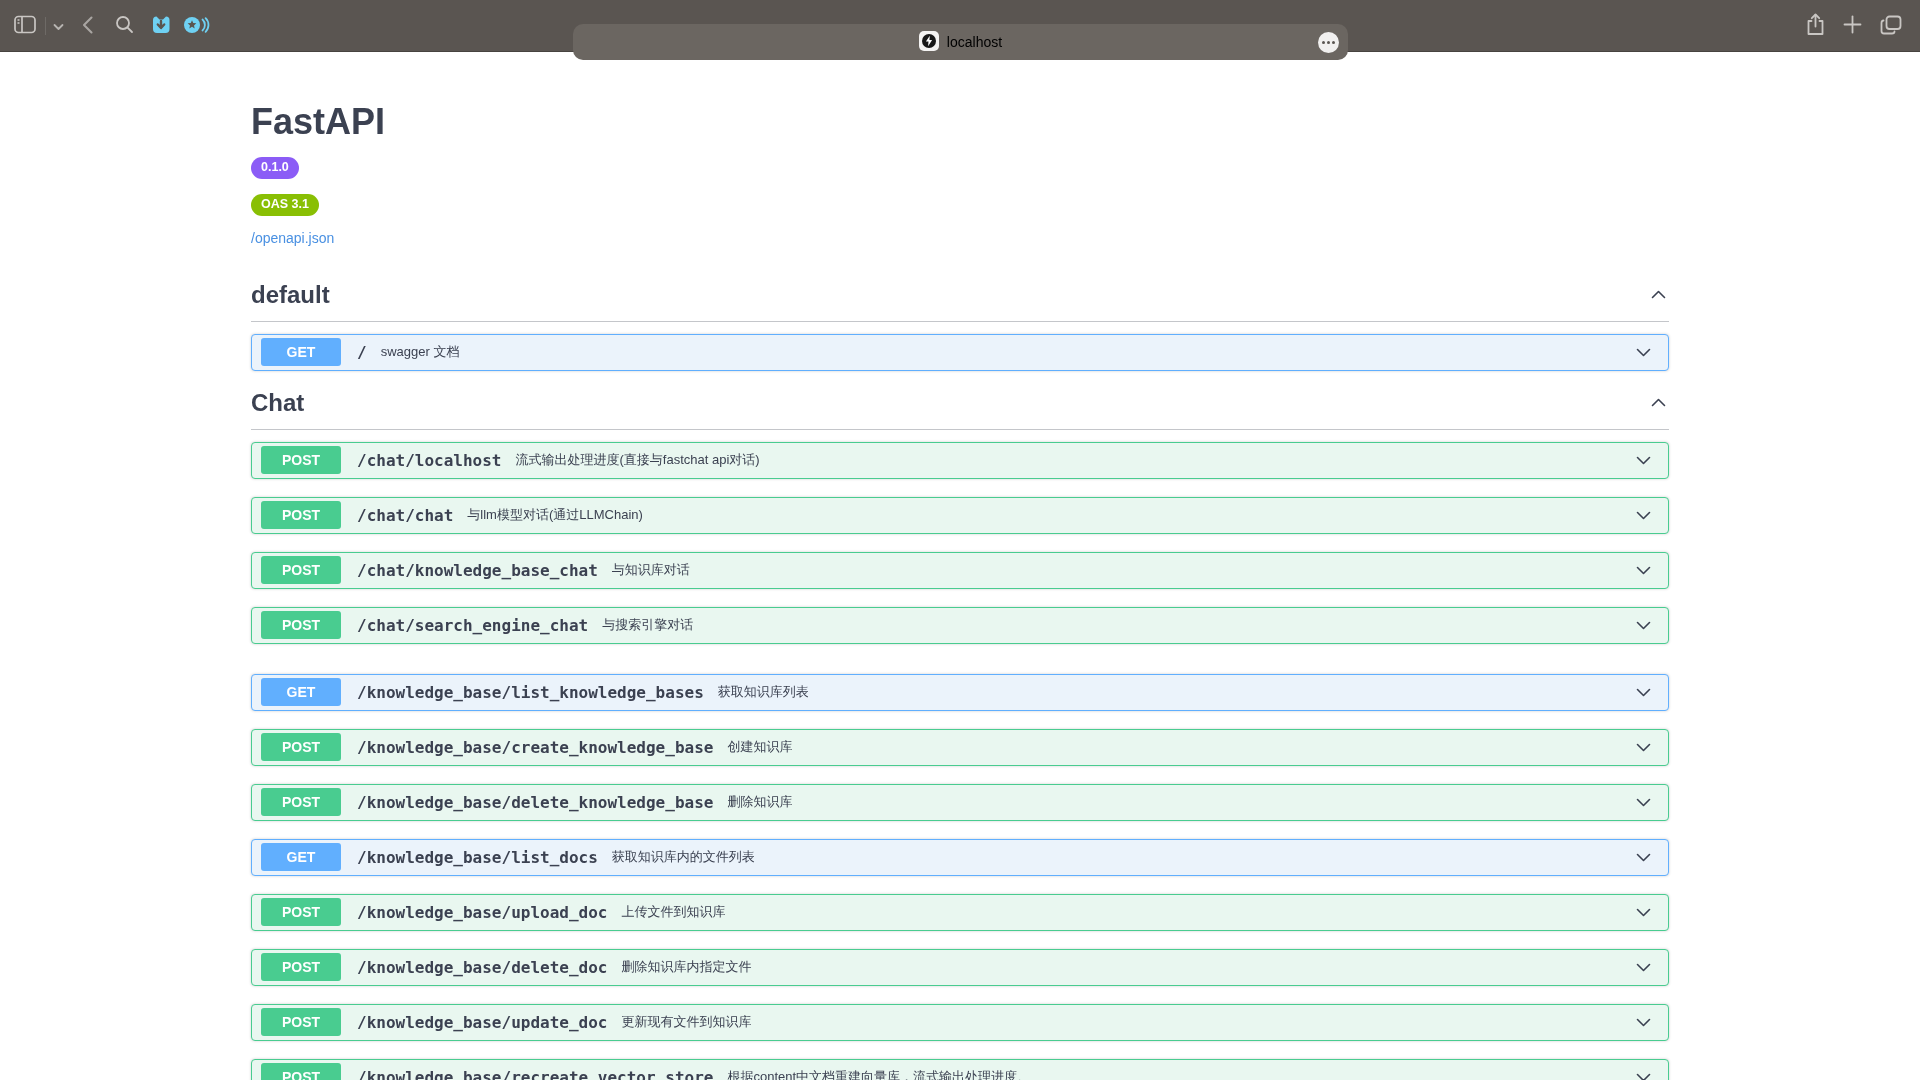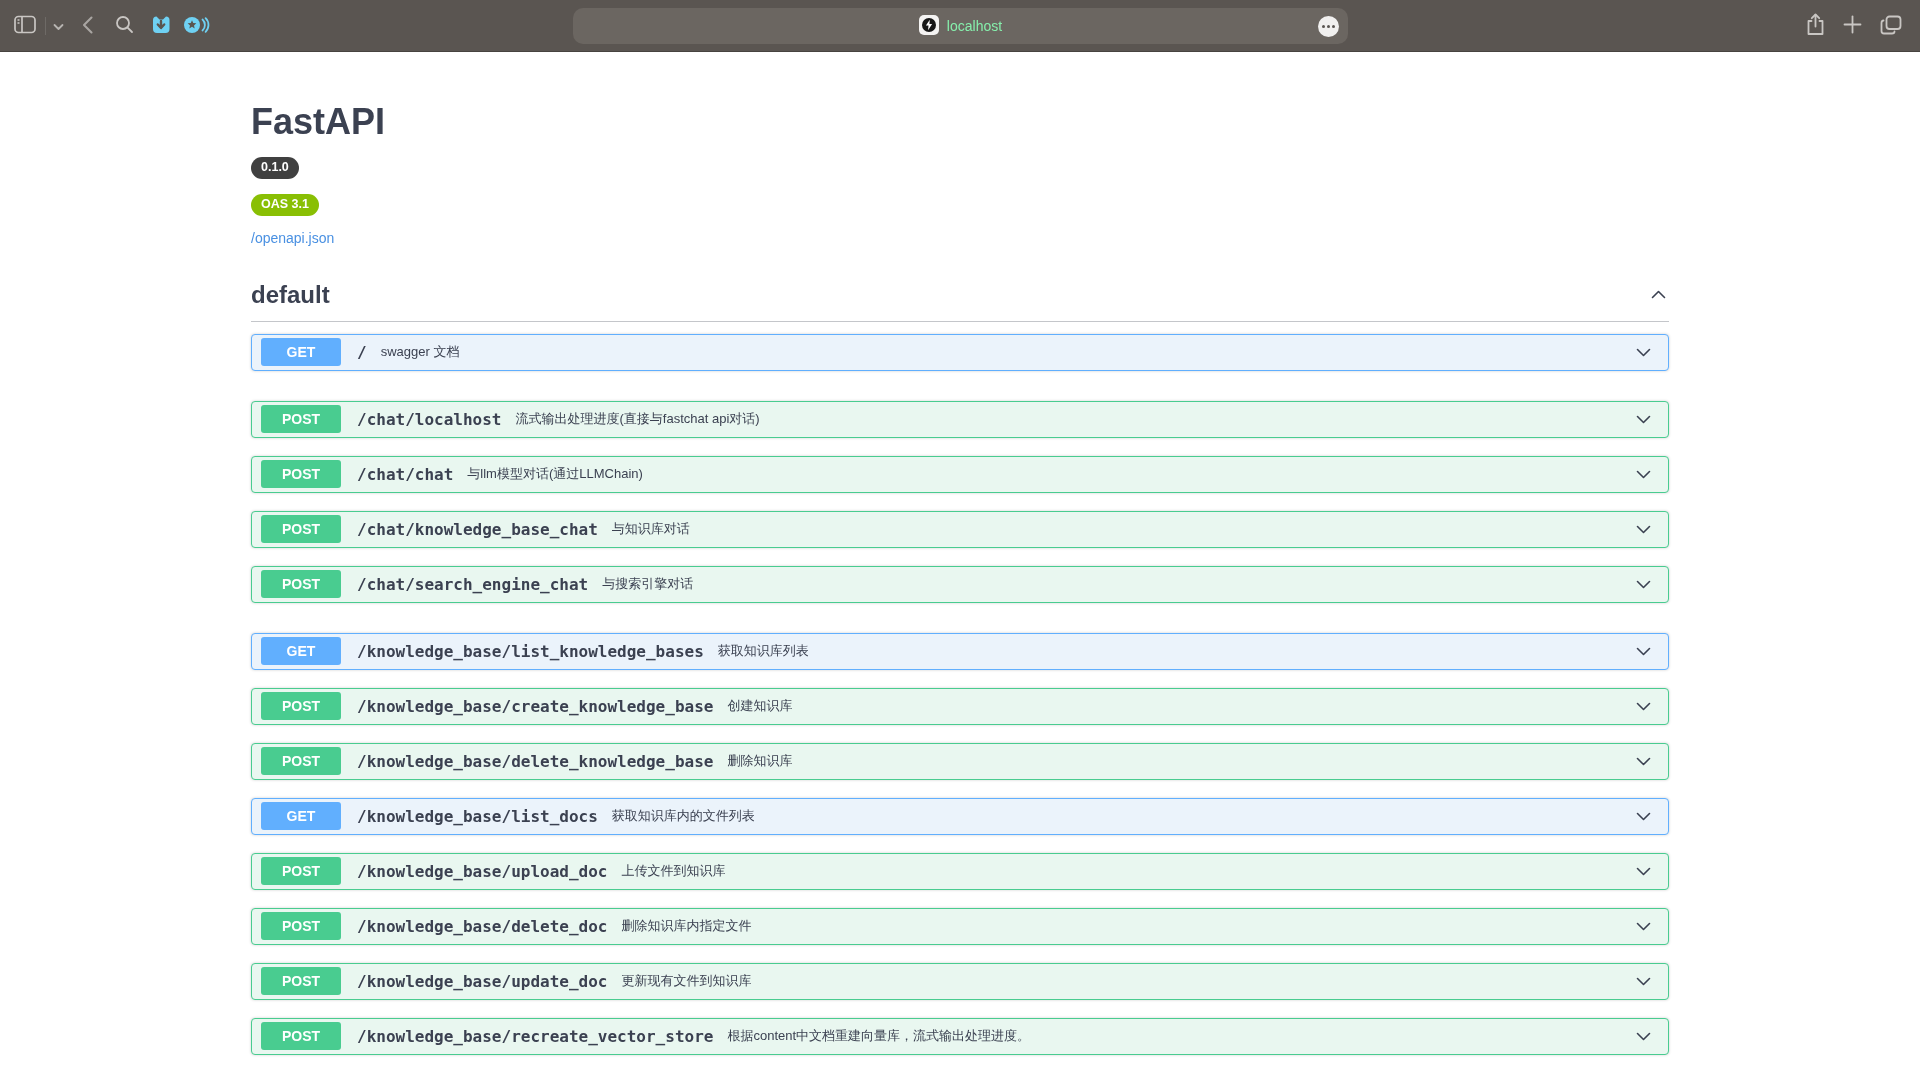--- a/index.html
+++ b/index.html
@@ -20,24 +20,24 @@
     display: flex; align-items: center;
   }
   .tb-btn { display: flex; align-items: center; justify-content: center; background: none; border: none; padding: 0; cursor: default; }
   .sep { width: 1px; height: 18px; background: #6e6a66; margin: 0 7px 0 9px; }
   .gap18 { margin-left: 18px; }
   .gap22 { margin-left: 22px; }
   .gap16 { margin-left: 16px; }
   .gap10 { margin-left: 10px; }
 
   .address-bar {
-    position: absolute; left: 573px; top: 8px; width: 775px; height: 36px;
+    position: absolute; left: 573px; top: 24px; width: 775px; height: 36px;
     background: #6b6661; border-radius: 10px;
     display: flex; align-items: center; justify-content: center;
-    color: #86efac; font-size: 14px;
+    color: #000000; font-size: 14px;
   }
   .address-inner { display: flex; align-items: center; gap: 8px; }
   .ellipsis-btn {
     position: absolute; right: 9px; top: 8px; width: 21px; height: 21px;
     border-radius: 50%; background: #f1f0ef; border: none;
     display: flex; align-items: center; justify-content: center; gap: 2px; padding: 0;
   }
   .ellipsis-btn i { width: 3px; height: 3px; border-radius: 50%; background: #5a5551; }
 
   .tb-right {
@@ -190,21 +190,21 @@
           <path d="M3.5 5.5 q-2 0 -2 2.5 v8 q0 2.5 2.5 2.5 h8 q2.5 0 2.5 -2" fill="none" stroke="#c9c6c3" stroke-width="1.8" stroke-linecap="round"></path>
         </svg>
       </span>
     </button>
   </div>
 </div>
 
 <div class="page">
   <div class="title-row">
     <h2 class="api-title" style="color: rgb(59, 65, 81);">FastAPI</h2>
-    <span class="badge" id="version-badge" style="background: #404040;">0.1.0</span>
+    <span class="badge" id="version-badge" style="background: #8b5cf6;">0.1.0</span>
     <span class="badge" id="oas-badge" style="background: rgb(137, 191, 4);">OAS 3.1</span>
   </div>
   <a class="openapi-link" href="#" style="color: rgb(73, 144, 226);">/openapi.json</a>
 
   <div class="sections" id="sections-root">
   <section class="api-section">
     <div class="section-header">
       <h3 class="section-title">default</h3>
       <span class="chev">
         <svg width="21" height="21" viewBox="0 0 21 21">
@@ -220,20 +220,28 @@
     <span class="chev">
       <svg width="21" height="21" viewBox="0 0 21 21">
         <path d="M4.5 7.5 L10.5 13.5 L16.5 7.5" fill="none" stroke="#3b4151" stroke-width="1.6" stroke-linecap="round" stroke-linejoin="round"></path>
       </svg>
     </span>
   </div>
 </div>
   </section>
 
   <section class="api-section">
+    <div class="section-header">
+      <h3 class="section-title">Chat</h3>
+      <span class="chev">
+        <svg width="21" height="21" viewBox="0 0 21 21">
+          <path d="M4.5 13.5 L10.5 7.5 L16.5 13.5" fill="none" stroke="#3b4151" stroke-width="1.6" stroke-linecap="round" stroke-linejoin="round"></path>
+        </svg>
+      </span>
+    </div>
     <div class="operations">
   <div class="operation" style="background: rgb(233, 247, 240); border-color: rgb(73, 204, 144);">
     <span class="method-badge" style="background: rgb(73, 204, 144);">POST</span>
     <span class="operation-path">/chat/localhost</span>
     <span class="operation-summary">流式输出处理进度(直接与fastchat api对话)</span>
     <span class="chev">
       <svg width="21" height="21" viewBox="0 0 21 21">
         <path d="M4.5 7.5 L10.5 13.5 L16.5 7.5" fill="none" stroke="#3b4151" stroke-width="1.6" stroke-linecap="round" stroke-linejoin="round"></path>
       </svg>
     </span>

